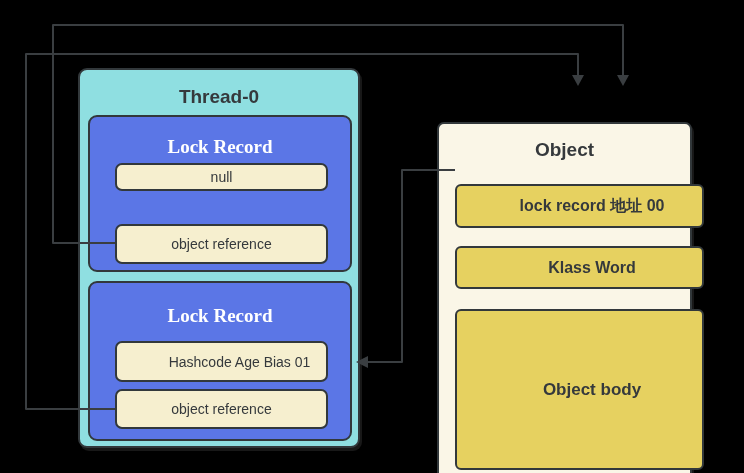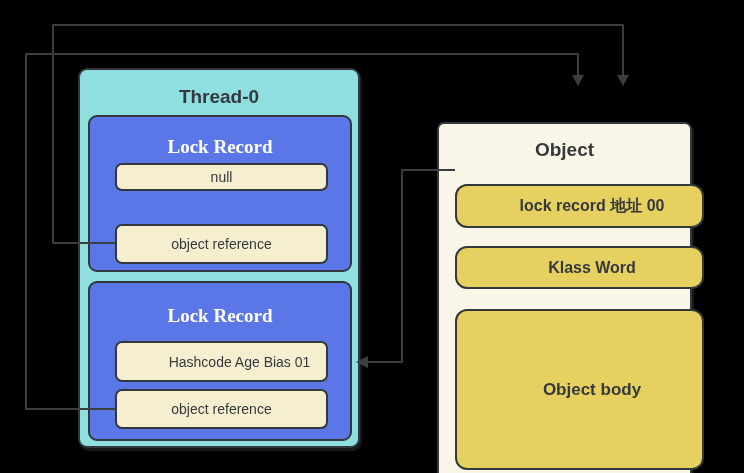--- a/index.html
+++ b/index.html
@@ -42,21 +42,21 @@
     left:437px;top:86px;width:255px;height:362px;
     background:var(--object-fill,#faf6e7);
     border-radius:7px;
     box-shadow:2px 3px 0 rgba(150,150,150,.16);
     margin-top:36px;
   }
   .field{
     position:absolute;box-sizing:border-box;left:16px;width:249px;
     background:var(--field-fill,#e6d160);
     border:2px solid var(--border,#32383b);
-    border-radius:12px;
+    border-radius:6px;
     display:flex;align-items:center;justify-content:center;
     font-size:16px;font-weight:600;padding-left:25px;
   }
   .field.f0{top:60px;height:44px;}
   .field.f1{top:122px;height:43px;}
   .field.f2{top:185px;height:161px;font-size:17px;}
   .title{
     position:absolute;left:0;width:100%;text-align:center;
     font-weight:600;font-size:19px;line-height:20px;
   }

